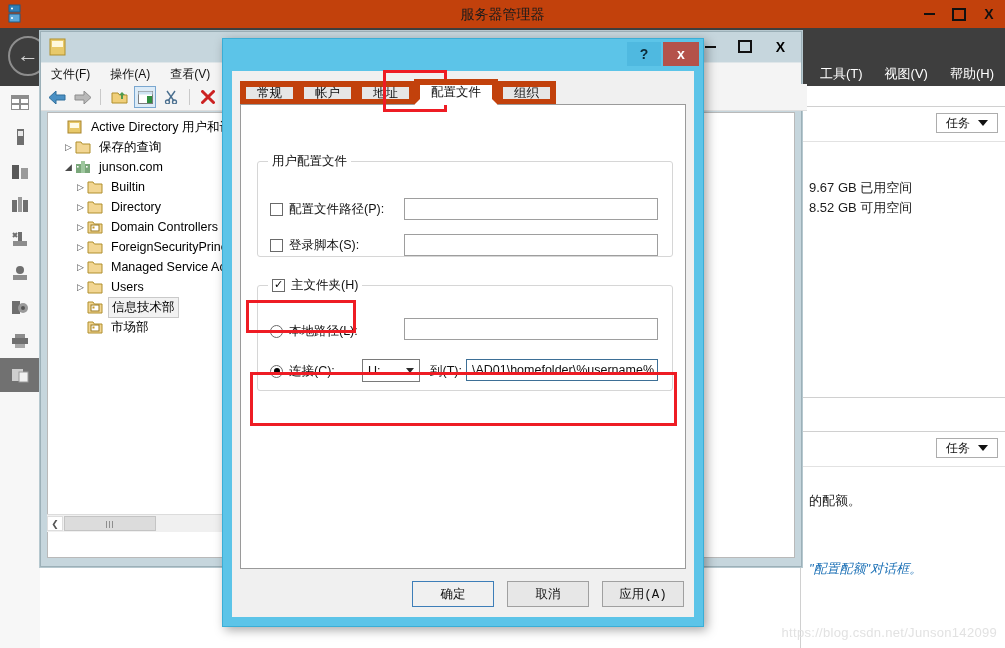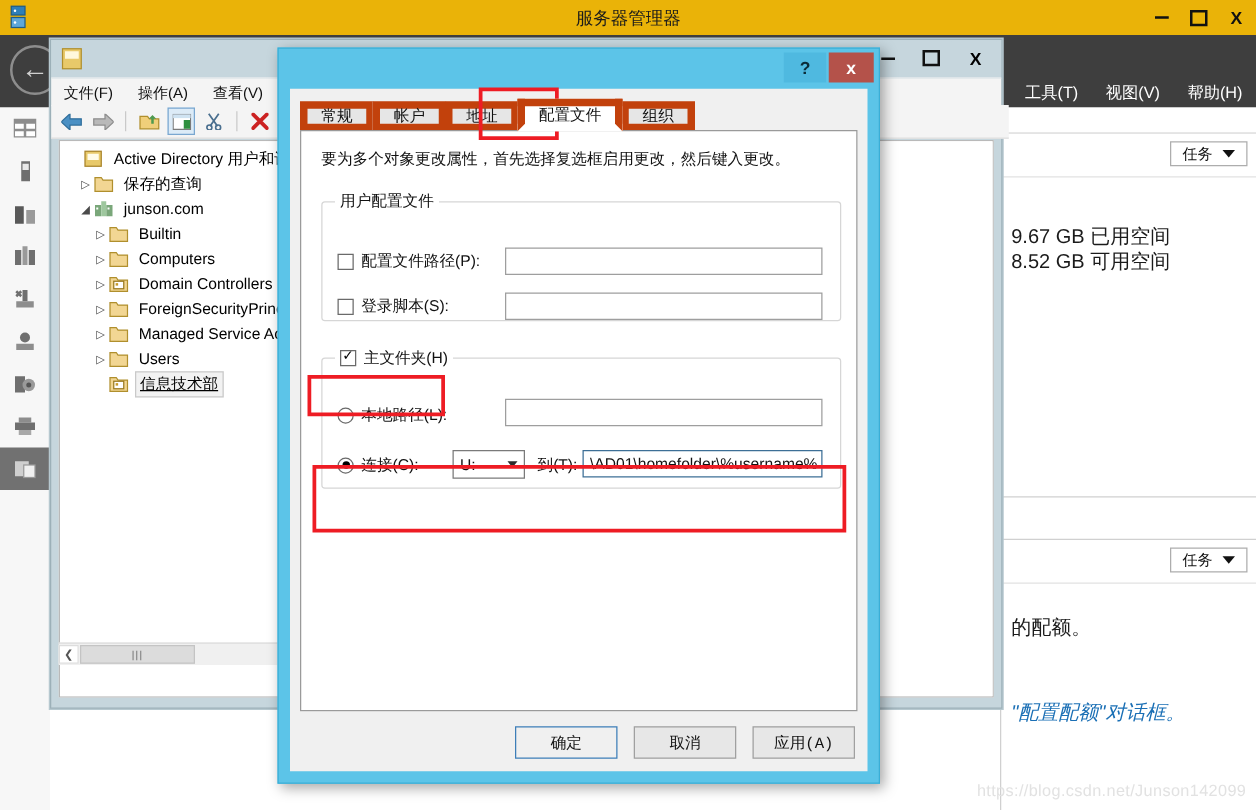--- a/index.html
+++ b/index.html
@@ -7,21 +7,21 @@
     width:1005px;height:648px;overflow:hidden;position:relative;
     font-family:"Liberation Sans","DejaVu Sans",sans-serif;
     font-size:12px;color:#000;background:#ffffff;
     -webkit-font-smoothing:antialiased;
   }
 
   
   #sm-root{position:absolute;left:0;top:0;width:1005px;height:648px;background:#f3f3f3;}
   #sm-titlebar{
     position:absolute;left:0;top:0;width:1005px;height:28px;
-    background:#eab308;border-bottom:1px solid #000000;
+    background:#c2410c;border-bottom:1px solid #000000;
   }
   #sm-title{
     position:absolute;left:0;top:0;width:1005px;height:28px;
     line-height:28px;text-align:center;font-size:14px;color:#1b1b1b;
   }
   #sm-appicon{position:absolute;left:6px;top:4px;width:18px;height:20px;}
   .winbtn{
     position:absolute;top:0;height:28px;width:28px;
     display:flex;align-items:center;justify-content:center;
     font-size:12px;color:#111;
@@ -67,21 +67,21 @@
     position:absolute;left:0;top:0;right:0;height:34px;background:#ffffff;
     border-bottom:1px solid #e2e2e2;
   }
   .task-btn{
     position:absolute;right:8px;top:6px;height:20px;min-width:62px;
     border:1px solid #adadad;background:#ffffff;
     display:flex;align-items:center;justify-content:center;gap:8px;
     font-size:12px;color:#111;padding:6px 6px;box-sizing:border-box;
   }
   .caret{width:0;height:0;border-left:5px solid transparent;border-right:5px solid transparent;border-top:6px solid #111;}
-  .sm-line{position:absolute;font-size:16px;color:#1b1b1b;white-space:nowrap;}
+  .sm-line{position:absolute;font-size:13px;color:#1b1b1b;white-space:nowrap;}
   .sm-line.link{color:#1a6fb5;font-style:italic;}
 
   
   #aduc{
     position:absolute;left:40px;top:31px;width:760px;height:534px;
     background:#c6d6dd;border:1px solid #9cb0b8;box-shadow:0 0 0 1px #b6c8cf;
   }
   #aduc-title{
     position:absolute;left:0;top:0;width:100%;height:30px;background:#c6d6dd;
   }
@@ -461,21 +461,21 @@
           <span class="tlabel">Builtin</span>
         </div>
 
         <div class="tnode" style="padding-left:26px;">
           <span class="texp">▷</span>
           <span class="tico">
             <svg width="16" height="14" viewBox="0 0 16 14">
                 <path d="M1 2 h5 l1.4 2 H15 v9 H1 Z" fill="#f2d693" stroke="#b08f2d"></path>
               </svg>
           </span>
-          <span class="tlabel">Computers</span>
+          <span class="tlabel">Directory</span>
         </div>
 
         <div class="tnode" style="padding-left:26px;">
           <span class="texp">▷</span>
           <span class="tico">
             <svg width="16" height="14" viewBox="0 0 16 14">
                 <path d="M1 2 h5 l1.4 2 H15 v9 H1 Z" fill="#f2d693" stroke="#b08f2d"></path>
                 <rect x="4" y="5" width="8" height="6" fill="#fff" stroke="#9a7a22"></rect>
                 <rect x="5.5" y="6.5" width="2" height="2" fill="#c69a2a"></rect>
               </svg>
@@ -506,32 +506,43 @@
         <div class="tnode" style="padding-left:26px;">
           <span class="texp">▷</span>
           <span class="tico">
             <svg width="16" height="14" viewBox="0 0 16 14">
                 <path d="M1 2 h5 l1.4 2 H15 v9 H1 Z" fill="#f2d693" stroke="#b08f2d"></path>
               </svg>
           </span>
           <span class="tlabel">Users</span>
         </div>
 
-        <div class="tnode sel" style="padding-left:26px;text-decoration:underline;">
+        <div class="tnode sel" style="padding-left:26px;">
           <span class="texp"></span>
           <span class="tico">
             <svg width="16" height="14" viewBox="0 0 16 14">
                 <path d="M1 2 h5 l1.4 2 H15 v9 H1 Z" fill="#f2d693" stroke="#b08f2d"></path>
                 <rect x="4" y="5" width="8" height="6" fill="#fff" stroke="#9a7a22"></rect>
                 <rect x="5.5" y="6.5" width="2" height="2" fill="#c69a2a"></rect>
               </svg>
           </span>
           <span class="tlabel">信息技术部</span>
         </div>
 
+        <div class="tnode" style="padding-left:26px;">
+          <span class="texp"></span>
+          <span class="tico">
+            <svg width="16" height="14" viewBox="0 0 16 14">
+                <path d="M1 2 h5 l1.4 2 H15 v9 H1 Z" fill="#f2d693" stroke="#b08f2d"></path>
+                <rect x="4" y="5" width="8" height="6" fill="#fff" stroke="#9a7a22"></rect>
+                <rect x="5.5" y="6.5" width="2" height="2" fill="#c69a2a"></rect>
+              </svg>
+          </span>
+          <span class="tlabel">市场部</span>
+        </div>
 
       </div>
     </div>
     <div id="list-pane"></div>
   </div>
 
   <div id="tree-hscroll">
     <div class="hs-arrow">❮</div>
     <div class="hs-thumb" style="width:92px;margin-left:1px;">|||</div>
   </div>
@@ -546,21 +557,20 @@
     <div id="tabstrip">
       <div class="tab">常规</div>
       <div class="tab">帐户</div>
       <div class="tab">地址</div>
       <div class="tab active">配置文件</div>
       <div class="tab">组织</div>
     </div>
 
     <div id="tabpage">
 
-      <div id="hint">要为多个对象更改属性，首先选择复选框启用更改，然后键入更改。</div>
 
       <fieldset class="grp" style="left:16px;top:48px;width:414px;height:102px;">
         <legend>用户配置文件</legend>
 
         <div class="row" style="left:12px;top:28px;">
           <span class="cbox"></span>
           <span class="rowlabel">配置文件路径(P):</span>
         </div>
         <div class="tinput" style="position:absolute;left:146px;top:28px;width:254px;"></div>
 

